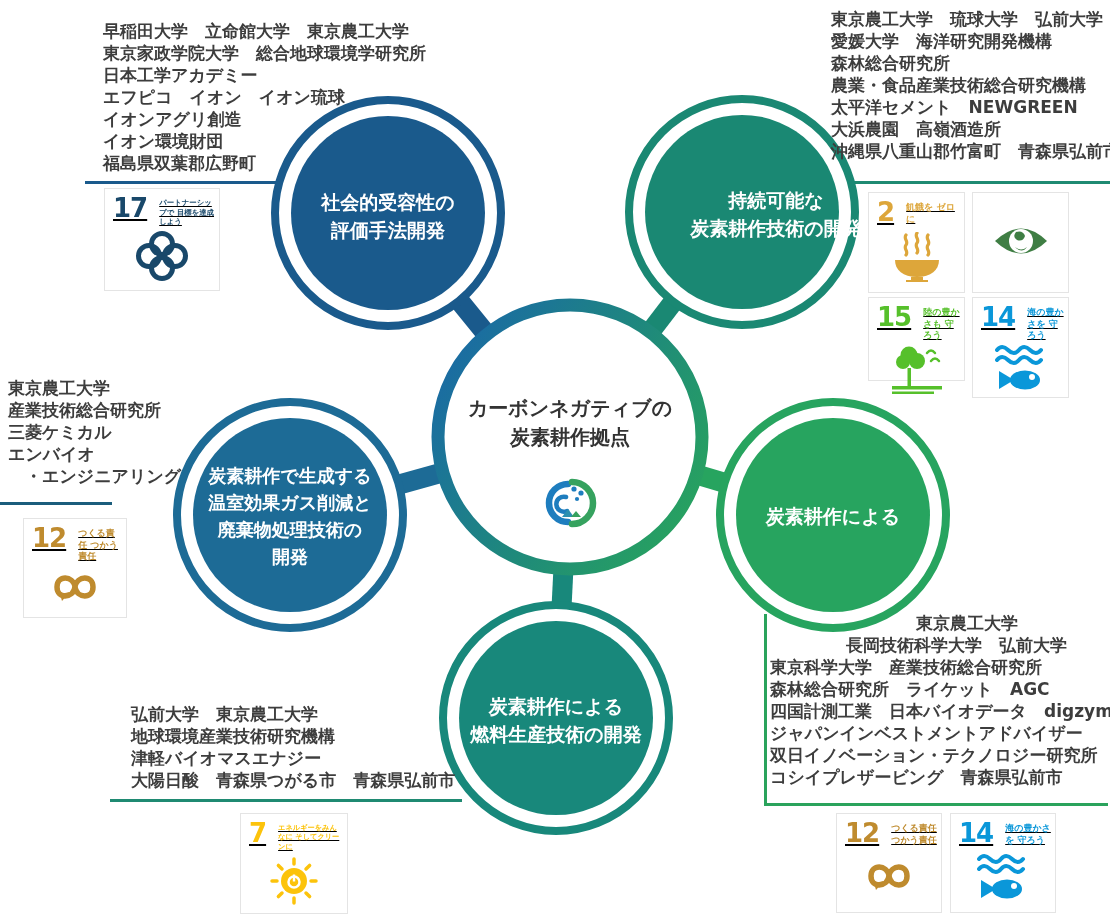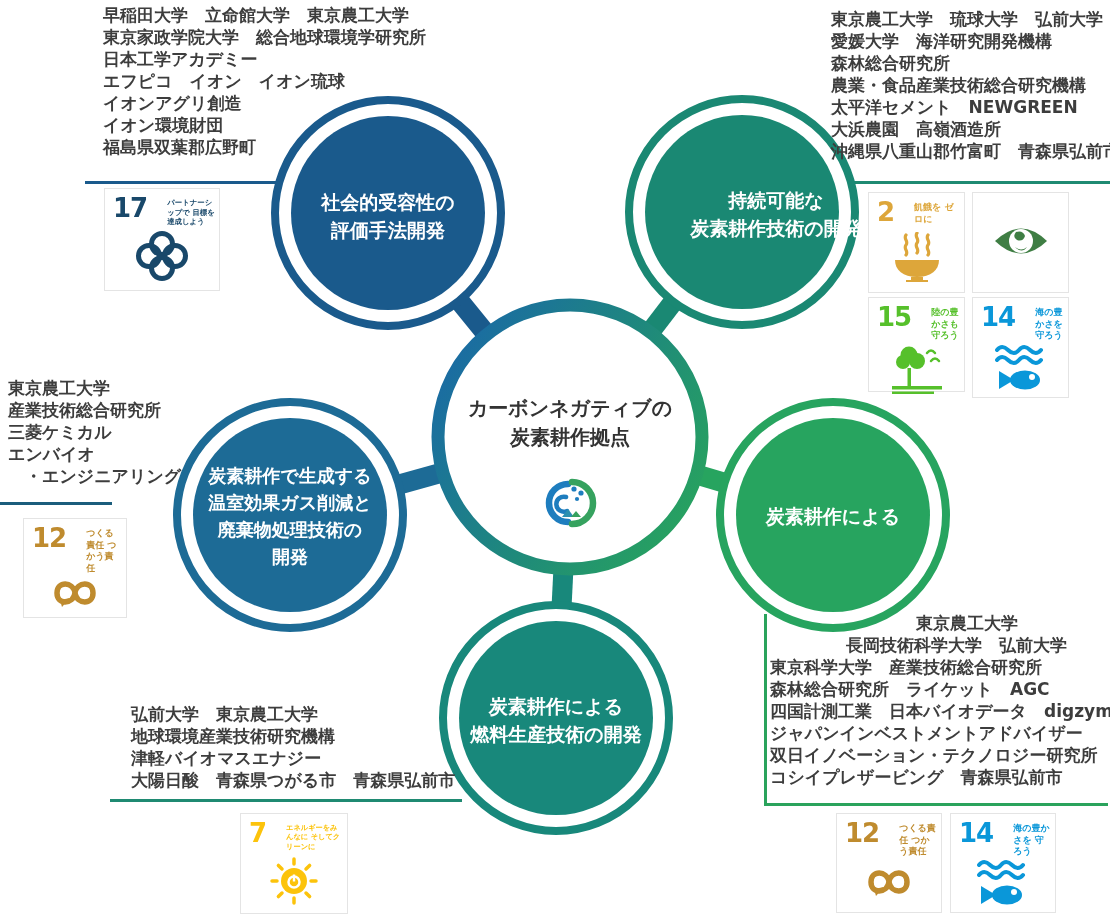--- a/index.html
+++ b/index.html
@@ -27,21 +27,21 @@
     position:absolute;transform:translate(-50%,-50%);text-align:center;
     color:#333;font-weight:700;font-size:20px;line-height:29px;white-space:nowrap;
   }
   #diagram-canvas{position:absolute;left:0;top:0;}
   .logo{position:absolute;}
   
   .sdg-card{
     position:absolute;background:#fff;border:1px solid #e4e4e4;
     display:flex;flex-direction:column;box-sizing:border-box;
   }
-  .sdg-head{display:flex;gap:20px;padding:7px 4px 0 8px;}
+  .sdg-head{display:flex;gap:12px;padding:7px 4px 0 8px;text-decoration:underline;}
   .sdg-num{font-size:26px;font-weight:800;line-height:0.95;letter-spacing:-1px;}
   .sdg-title{font-size:9px;font-weight:700;line-height:1.3;padding-top:2px;}
   .sdg-icon{display:flex;justify-content:center;align-items:center;flex:1;padding-bottom:4px;}
 </style>
 </head>
 <body>
 
 <div class="stage">
 
   <div class="sep" id="line-tl" style="left:85px;top:181px;width:313px;background:#1a5a8c;"></div>
@@ -73,21 +73,21 @@
     <circle cx="290" cy="515" r="113" fill="#fff" stroke="#1d6b96" stroke-width="8"></circle>
     <circle cx="290" cy="515" r="97" fill="#1d6b96"></circle>
     <circle cx="833" cy="515" r="113" fill="#fff" stroke="#27a45f" stroke-width="8"></circle>
     <circle cx="833" cy="515" r="97" fill="#27a45f"></circle>
     <circle cx="556" cy="718" r="113" fill="#fff" stroke="#18887b" stroke-width="8"></circle>
     <circle cx="556" cy="718" r="97" fill="#18887b"></circle>
 
     <circle cx="570" cy="437" r="132" fill="#fff" stroke="url(#ringGrad)" stroke-width="13"></circle>
   </svg>
 
-  <div class="org" id="org-tl" style="left:103px;top:4px;">
+  <div class="org" id="org-tl" style="left:103px;top:20px;">
       <div>早稲田大学　立命館大学　東京農工大学</div>
       <div>東京家政学院大学　総合地球環境学研究所</div>
       <div>日本工学アカデミー</div>
       <div>エフピコ　イオン　イオン琉球</div>
       <div>イオンアグリ創造</div>
       <div>イオン環境財団</div>
       <div>福島県双葉郡広野町</div>
     </div>
   <div class="org" id="org-tr" style="left:831px;top:8px;">
       <div>東京農工大学　琉球大学　弘前大学</div>
@@ -207,21 +207,21 @@
     <div class="sdg-icon">
       <svg width="56" height="36" viewBox="0 0 56 36">
         <path d="M2 18 Q28 -7 54 18 Q28 43 2 18 Z" fill="#3F7E44"></path>
         <circle cx="28" cy="18" r="12" fill="#fff"></circle>
         <path d="M23 9 q7 -2 9 4 q-2 6 -8 4 q-5 -3 -1 -8 z" fill="#3F7E44"></path>
         <path d="M22 24 q6 5 12 0 q-5 7 -12 0 z" fill="#3F7E44"></path>
       </svg>
     </div>
   </div>
 
-  <div class="sdg-card" style="left:868px;top:297px;width:97px;height:95px;">
+  <div class="sdg-card" style="left:868px;top:297px;width:97px;height:84px;">
     <div class="sdg-head">
       <span class="sdg-num" style="color:#56C02B;">15</span>
       <span class="sdg-title" style="color:#56C02B;">陸の豊かさも 守ろう</span>
     </div>
     <div class="sdg-icon">
       <svg width="54" height="52" viewBox="0 0 54 52">
         <g fill="#56C02B">
           <circle cx="19" cy="13" r="8.5"></circle>
             <circle cx="27" cy="19" r="8"></circle>
             <circle cx="13" cy="20" r="7"></circle>

